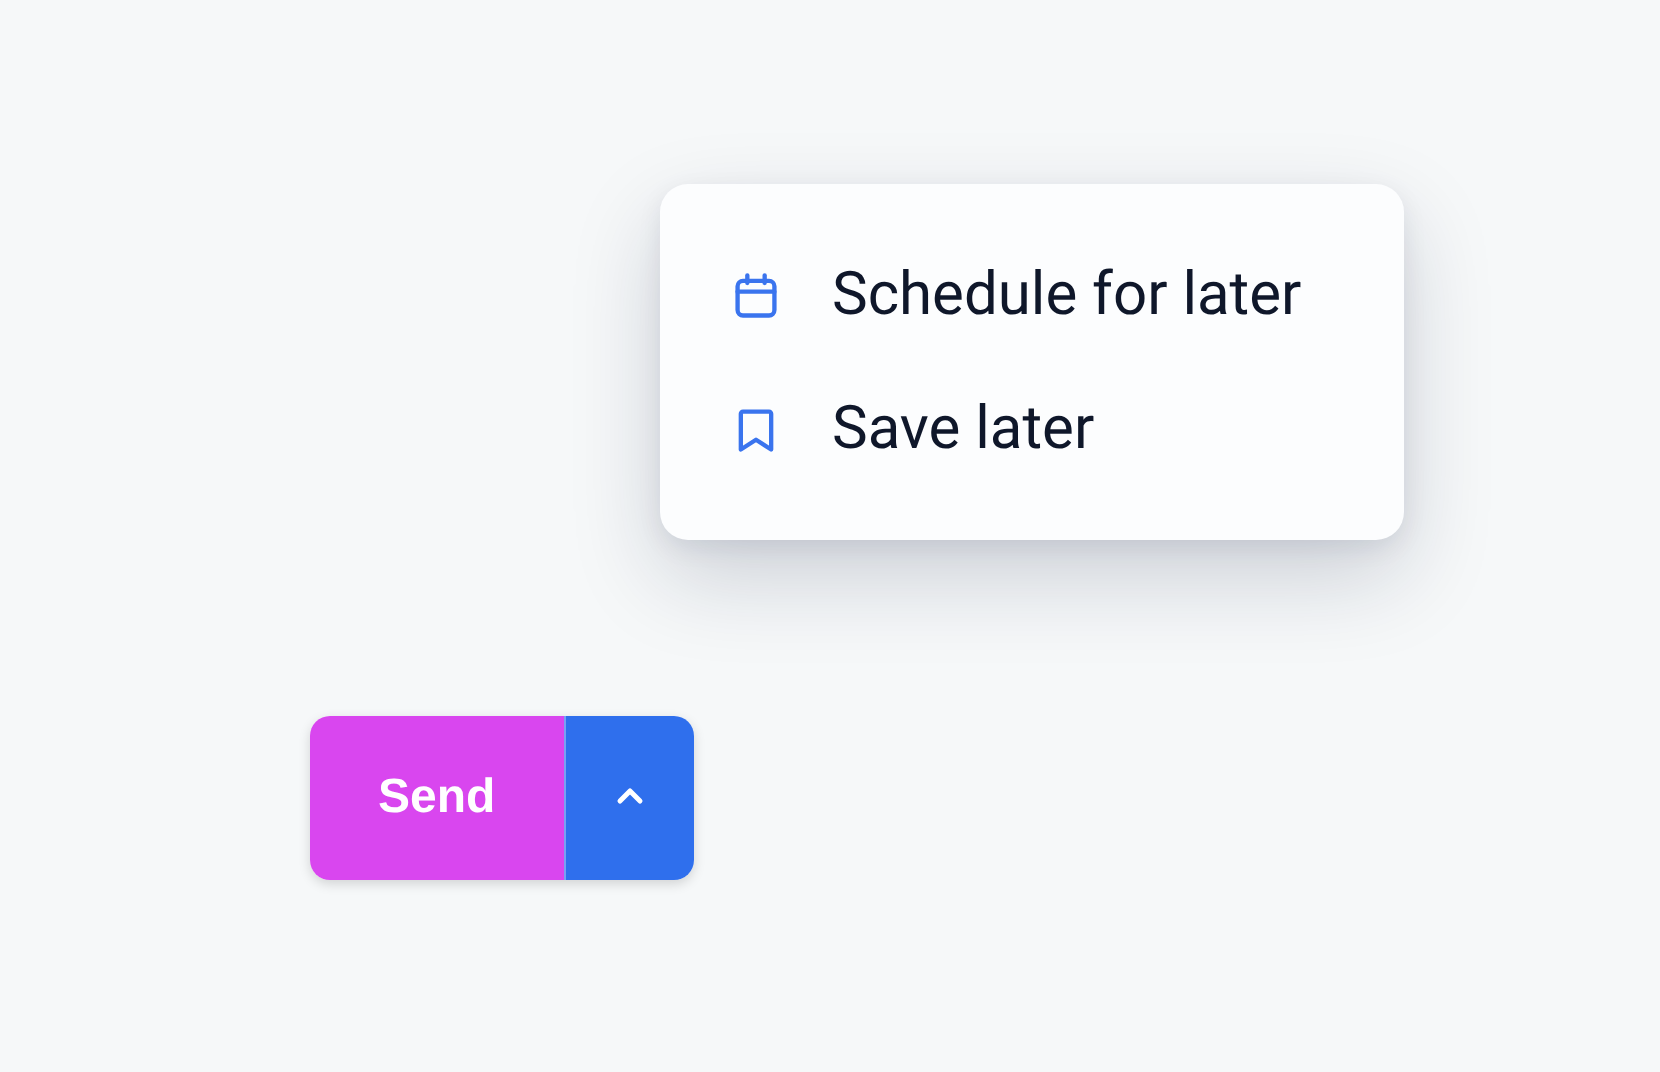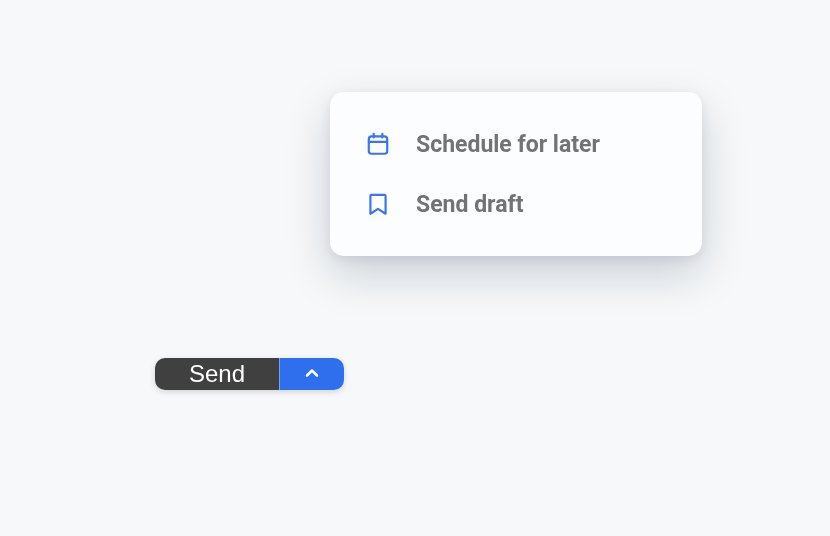--- a/index.html
+++ b/index.html
@@ -18,26 +18,26 @@
     .split-button {
       position: absolute;
       left: 155px;
       top: 358px;
       display: flex;
       border-radius: 10px;
       overflow: hidden;
       box-shadow: 0 2px 6px rgba(0,0,0,0.15);
     }
     .send-btn {
-      background: #404040;
+      background: #d946ef;
       color: #fff;
       font-size: 24px;
-      font-weight: 400;
+      font-weight: 700;
       border: none;
-      padding: 2px 34px;
+      padding: 27px 34px;
       cursor: pointer;
       display: flex;
       align-items: center;
       justify-content: center;
     }
     .caret-btn {
       background: #2f6fed;
       border: none;
       border-left: 1px solid rgba(255,255,255,0.35);
       padding: 0 22px;
@@ -82,23 +82,23 @@
     .menu-item .icon-wrap svg {
       width: 26px;
       height: 26px;
       stroke: #3a74ee;
       stroke-width: 2;
       fill: none;
       stroke-linecap: round;
       stroke-linejoin: round;
     }
     .menu-item .label {
-      color: #737373;
-      font-size: 23px;
-      font-weight: 700;
+      color: #0f172a;
+      font-size: 30px;
+      font-weight: 400;
     }
   </style>
 </head>
 <body>
 
 <div class="split-button">
   <button class="send-btn">
     <span>Send</span>
   </button>
   <button class="caret-btn">
@@ -124,16 +124,16 @@
     <span class="label">Schedule for later</span>
   </div>
 
 
   <div class="menu-item">
     <span class="icon-wrap">
       <svg viewBox="0 0 24 24">
         <path d="M6 3.5 L18 3.5 A1 1 0 0 1 19 4.5 L19 21 L12 16.5 L5 21 L5 4.5 A1 1 0 0 1 6 3.5 Z"></path>
       </svg>
     </span>
-    <span class="label">Send draft</span>
+    <span class="label">Save later</span>
   </div>
 
 </div>
 
 </body></html>

